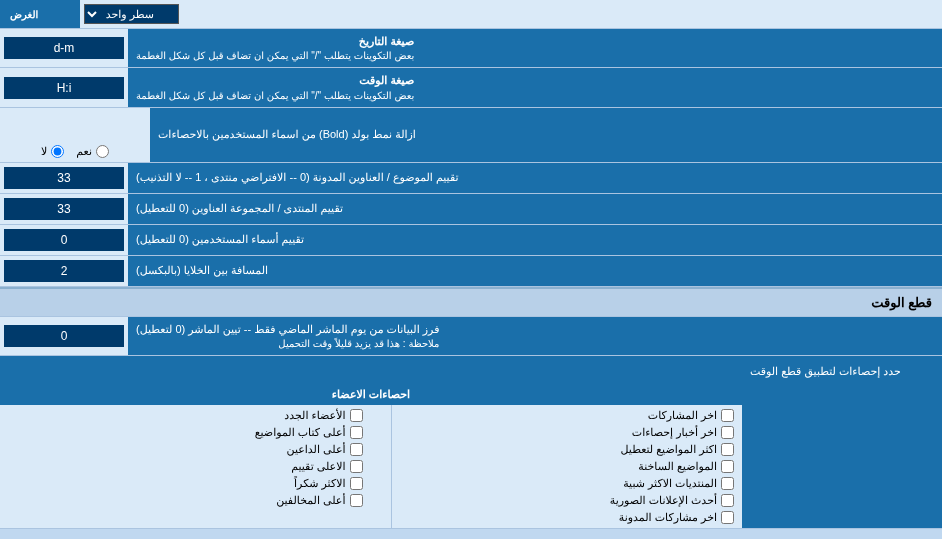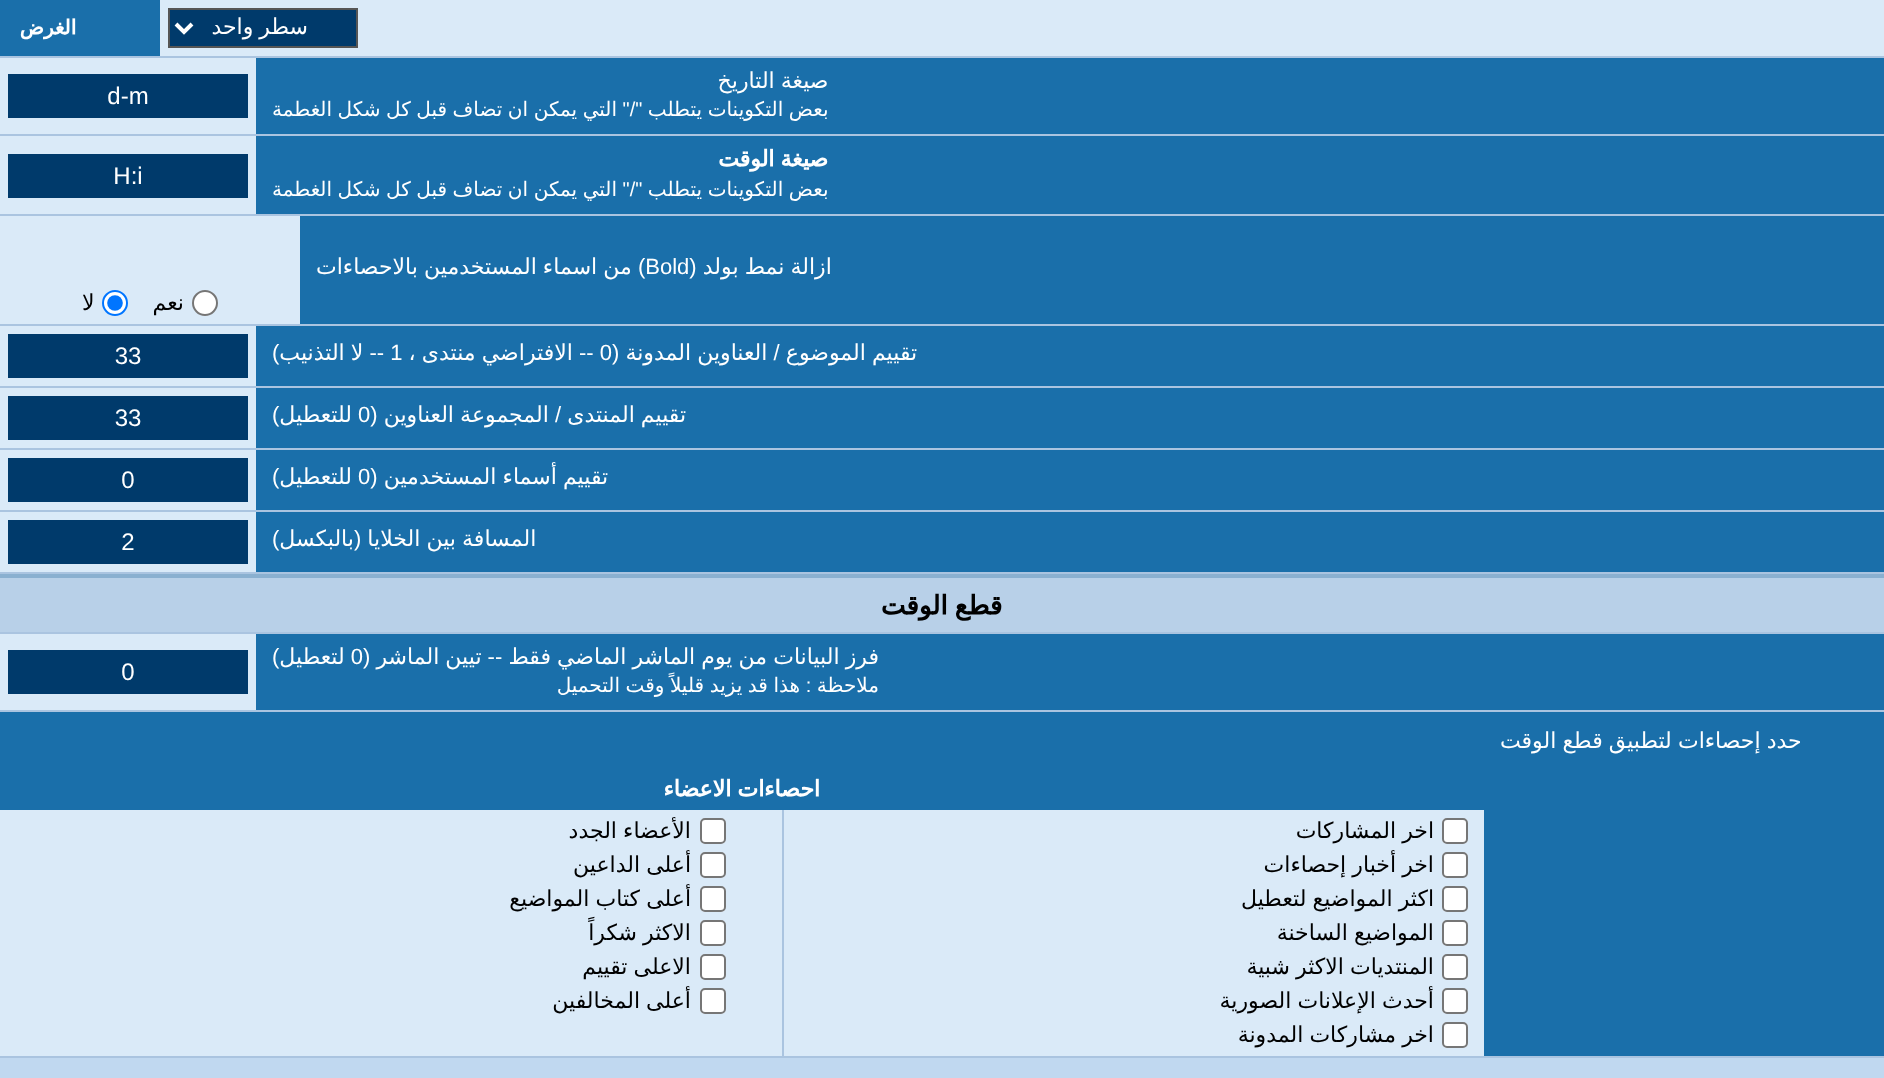--- a/index.html
+++ b/index.html
@@ -58,21 +58,20 @@
       height: 22px;
     }
 
     
     .section-header {
       background: #b8d0e8;
       color: #000;
       font-weight: bold;
       font-size: 13px;
       padding: 6px 10px;
-      text-align: center;
       width: 100%;
       border-bottom: 1px solid #aac4e0;
       border-top: 2px solid #8ab0d0;
     }
 
     
     .radio-cell {
       background: #daeaf8;
       display: flex;
       align-items: center;
@@ -187,21 +186,21 @@
       </select>
     </div>
     <div class="top-label">
       <span>الغرض</span>
     </div>
   </div>
 
   <div class="row">
     <div class="label-cell label-cell-wide">
       <div>
-        <div style="font-weight:normal;">صيغة التاريخ</div>
+        <div style="font-weight:bold;">صيغة التاريخ</div>
         <div class="small-label">بعض التكوينات يتطلب "/" التي يمكن ان تضاف قبل كل شكل الغطمة</div>
       </div>
     </div>
     <div class="input-cell">
       <input type="text" style="width: 120px;" value="d-m">
     </div>
   </div>
 
   <div class="row">
     <div class="label-cell label-cell-wide">
@@ -323,36 +322,36 @@
             <span>اخر مشاركات المدونة</span>
             <input type="checkbox" style="">
           </div>
         </div>
         <div class="checkbox-col">
           <div class="checkbox-item">
             <span>الأعضاء الجدد</span>
             <input type="checkbox" style="">
           </div>
           <div class="checkbox-item">
+            <span>أعلى كتاب المواضيع</span>
+            <input type="checkbox" style="">
+          </div>
+          <div class="checkbox-item">
             <span>أعلى الداعين</span>
             <input type="checkbox" style="">
           </div>
           <div class="checkbox-item">
-            <span>أعلى كتاب المواضيع</span>
+            <span>الاعلى تقييم</span>
             <input type="checkbox" style="">
           </div>
           <div class="checkbox-item">
             <span>الاكثر شكراً</span>
             <input type="checkbox" style="">
           </div>
           <div class="checkbox-item">
-            <span>الاعلى تقييم</span>
-            <input type="checkbox" style="">
-          </div>
-          <div class="checkbox-item">
             <span>أعلى المخالفين</span>
             <input type="checkbox" style="">
           </div>
         </div>
       </div>
     </div>
   </div>
 
 </div>
 

